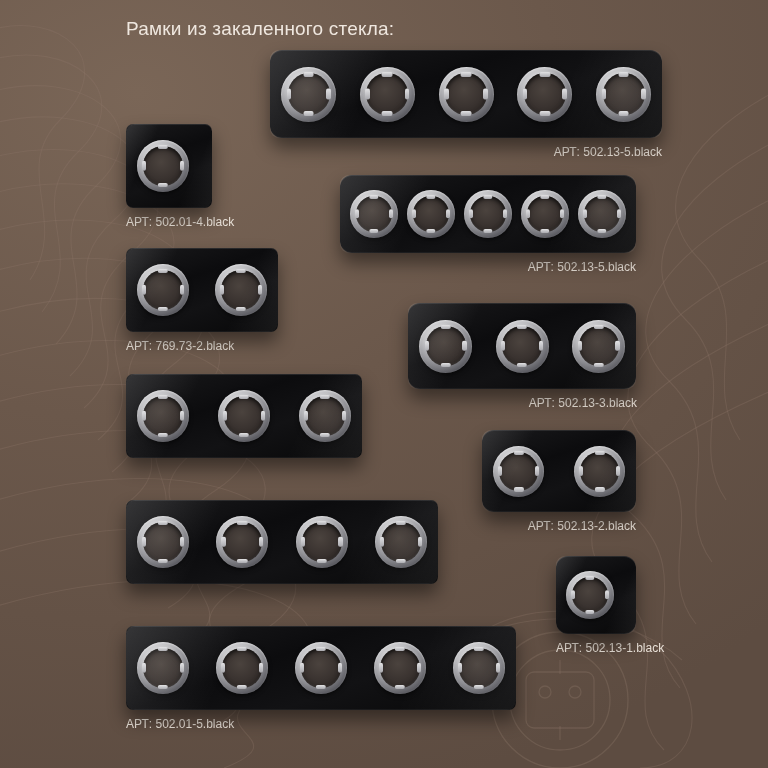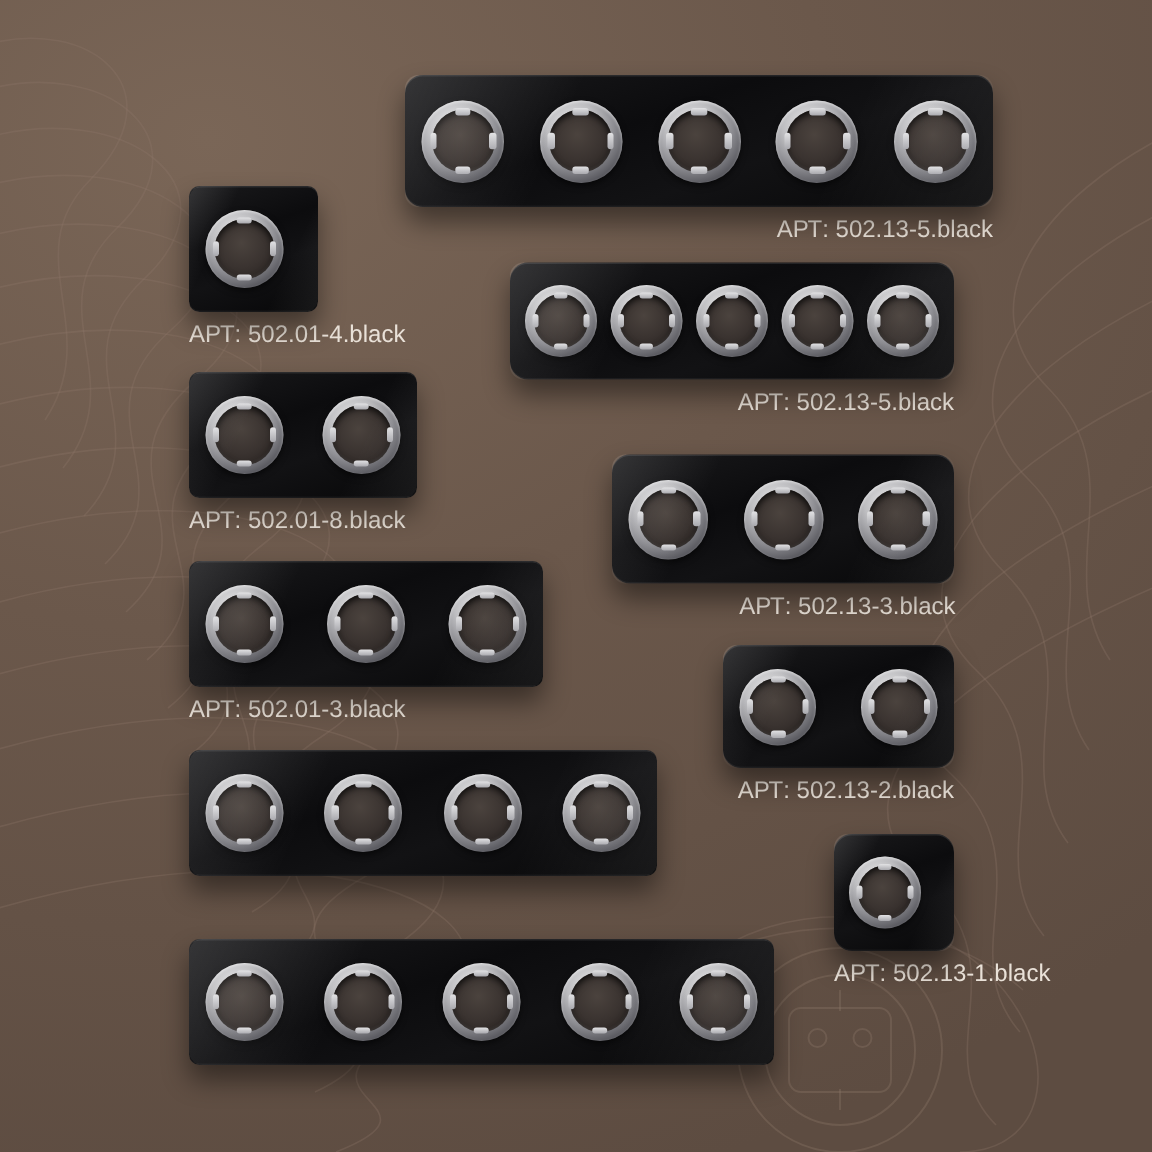--- a/index.html
+++ b/index.html
@@ -72,21 +72,21 @@
     background:linear-gradient(180deg,#e2e2e4,#a9a9ae);
     border-radius:2px;
   }
   .hole .tab.t{left:50%;transform:translateX(-50%);top:-1px;width:26%;height:11%;}
   .hole .tab.b{left:50%;transform:translateX(-50%);bottom:-1px;width:26%;height:11%;}
   .hole .tab.l{top:50%;transform:translateY(-50%);left:-1px;height:26%;width:11%;}
   .hole .tab.r{top:50%;transform:translateY(-50%);right:-1px;height:26%;width:11%;}
 
   .caption{
     margin-top:7px;
-    font-size:16px;
+    font-size:12px;
     color:#e9e1d8;
     white-space:nowrap;
   }
   .cap-right{text-align:right;}
 </style>
 </head>
 <body>
 
 <div id="bg">
   <svg id="bgsvg" viewBox="0 0 768 768" preserveAspectRatio="none">
@@ -120,20 +120,21 @@
       <circle cx="560" cy="700" r="50"></circle>
       <path d="M534 672 h52 a8 8 0 0 1 8 8 v40 a8 8 0 0 1 -8 8 h-52 a8 8 0 0 1 -8 -8 v-40 a8 8 0 0 1 8 -8 z"></path>
       <circle cx="545" cy="692" r="6"></circle>
       <circle cx="575" cy="692" r="6"></circle>
       <path d="M560 660 v14 M560 726 v14"></path>
     </g>
   </svg>
 </div>
 
 <div id="stage">
+  <div class="title">Рамки из закаленного стекла:</div>
 <div class="item" style="left: 270px; top: 50px; width: 392px;">
       <div class="frame" style="width: 392px; height: 88px; border-radius: 12px; padding: 0px 11px;">
         <div class="hole" style="width: 55px; height: 55px;">
           <div class="inner" style="width: 42px; height: 42px;">
             <span class="tab t"></span>
             <span class="tab b"></span>
             <span class="tab l"></span>
             <span class="tab r"></span>
           </div>
         </div>
@@ -242,21 +243,21 @@
         </div>
         <div class="hole" style="width: 52px; height: 52px;">
           <div class="inner" style="width: 40px; height: 40px;">
             <span class="tab t"></span>
             <span class="tab b"></span>
             <span class="tab l"></span>
             <span class="tab r"></span>
           </div>
         </div>
       </div>
-      <div class="caption">АРТ: 502.01-8.black</div>
+      <div class="caption">АРТ: 769.73-2.black</div>
     </div>
     <div class="item" style="left: 408px; top: 303px; width: 229px;">
       <div class="frame" style="width: 228px; height: 86px; border-radius: 12px; padding: 0px 11px;">
         <div class="hole" style="width: 53px; height: 53px;">
           <div class="inner" style="width: 40px; height: 40px;">
             <span class="tab t"></span>
             <span class="tab b"></span>
             <span class="tab l"></span>
             <span class="tab r"></span>
           </div>
@@ -300,21 +301,20 @@
         </div>
         <div class="hole" style="width: 52px; height: 52px;">
           <div class="inner" style="width: 40px; height: 40px;">
             <span class="tab t"></span>
             <span class="tab b"></span>
             <span class="tab l"></span>
             <span class="tab r"></span>
           </div>
         </div>
       </div>
-      <div class="caption">АРТ: 502.01-3.black</div>
     </div>
     <div class="item" style="left: 482px; top: 430px; width: 154px;">
       <div class="frame" style="width: 154px; height: 82px; border-radius: 12px; padding: 0px 11px;">
         <div class="hole" style="width: 51px; height: 51px;">
           <div class="inner" style="width: 39px; height: 39px;">
             <span class="tab t"></span>
             <span class="tab b"></span>
             <span class="tab l"></span>
             <span class="tab r"></span>
           </div>
@@ -415,14 +415,15 @@
         </div>
         <div class="hole" style="width: 52px; height: 52px;">
           <div class="inner" style="width: 40px; height: 40px;">
             <span class="tab t"></span>
             <span class="tab b"></span>
             <span class="tab l"></span>
             <span class="tab r"></span>
           </div>
         </div>
       </div>
+      <div class="caption">АРТ: 502.01-5.black</div>
     </div>
   </div>
 
 </body></html>

